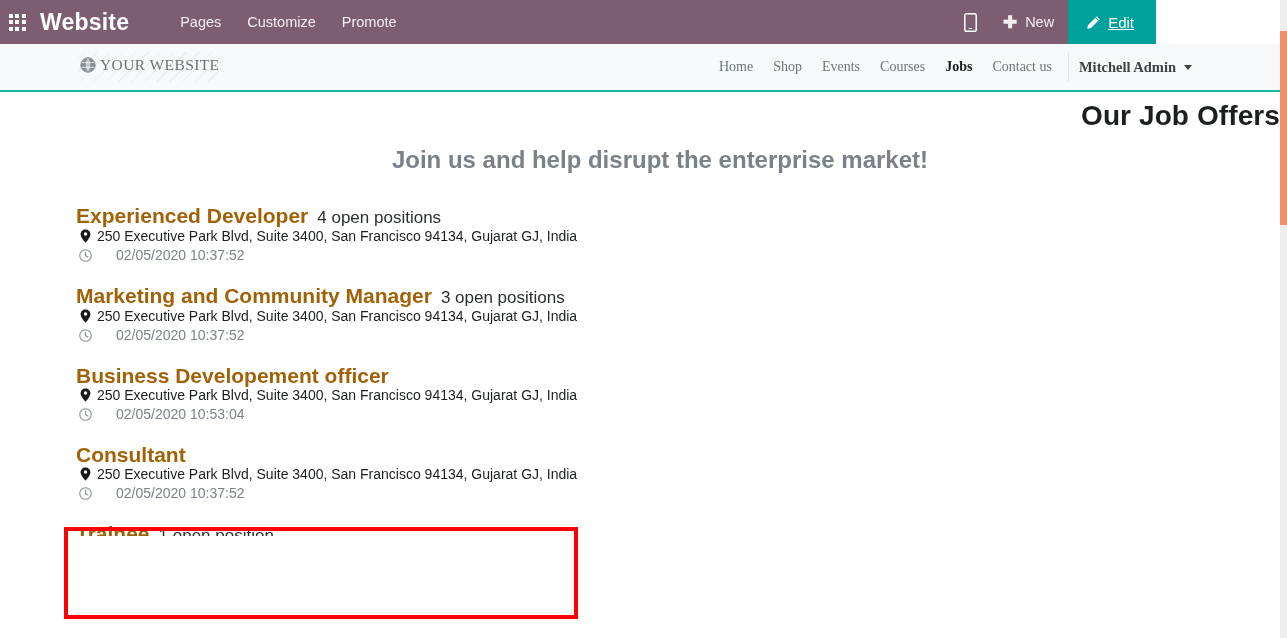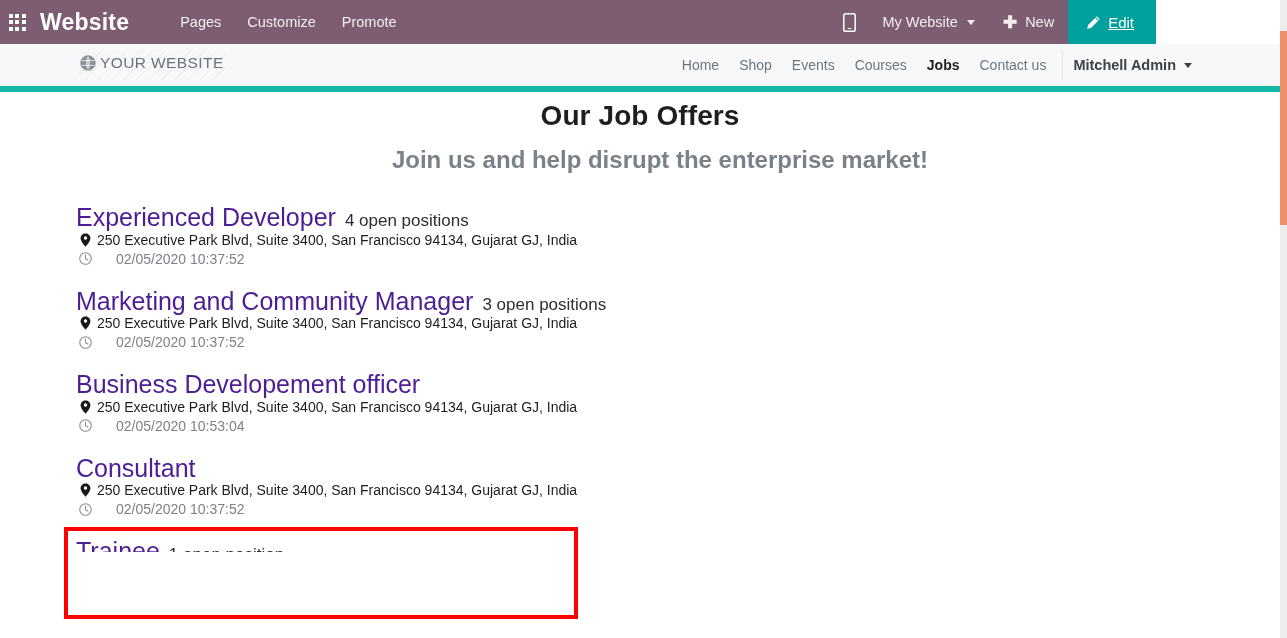--- a/index.html
+++ b/index.html
@@ -74,22 +74,22 @@
     cursor: pointer;
     text-decoration: underline;
   }
   .plus-sign { font-size: 17px; font-weight: bold; line-height: 1; margin-right:2px;}
 
   
   .site-header {
     position: absolute; top: 44px; left: 0;
     width: 1280px; height: 48px;
     background: #f7f8f9;
-    border-bottom: 6px solid #14b8a6;
-    display: flex; align-items: center;
+    border-bottom: 2px solid #14b8a6;
+    display: flex; align-items: center; font-family: Liberation Serif, serif;
   }
   .site-logo {
     margin-left: 78px;
     display: flex; align-items: center; gap: 4px;
     position: relative;
     background-image: repeating-linear-gradient(
         -45deg,
         rgba(0,0,0,0.045) 0px,
         rgba(0,0,0,0.045) 1px,
         transparent 1px,
@@ -127,39 +127,40 @@
   
   .page {
     position: absolute; top: 92px; left: 0;
     width: 1280px; height: 546px;
     background: #ffffff;
   }
   .jumbo { text-align: center; padding-top: 8px; }
   .jumbo h1 {
     font-size: 28px; font-weight: bold; color: #1c1f22;
     letter-spacing: 0.1px;
+    text-align: right;
   }
   .jumbo h2 {
     font-size: 24px; font-weight: bold; color: #7a8189;
     margin-top: 14px;
     padding-left: 40px;
   }
   .jumbo p.lead {
     font-size: 14.5px; color: #24282c;
     margin-top: 30px;
   }
 
   .jobs-list {
     margin-top: 30px;
     padding-left: 76px;
   }
   .job-row { margin-bottom: 21px; position: relative; }
   .job-title-line { display: flex; align-items: baseline; gap: 9px; }
   .job-title {
-    font-size: 25px; font-weight: normal; color: #4c1d95;
+    font-size: 21px; font-weight: bold; color: #a16207;
     text-decoration: none; line-height: 1.1;
     cursor: pointer;
   }
   .job-count { font-size: 17px; color: #2b2f33; }
   .job-meta {
     font-size: 14px; color: #1b1e21;
     margin-top: 0; display: flex; align-items: center; gap: 6px;
     padding-left: 4px;
   }
   .job-date {
@@ -220,24 +221,20 @@
 
   <div class="navbar-spacer"></div>
 
   <div class="mobile-icon">
     <svg width="13" height="19" viewBox="0 0 13 19" aria-hidden="true">
       <rect x="0.8" y="0.8" width="11.4" height="17.4" rx="1.8" fill="none" stroke="#ffffff" stroke-width="1.5"></rect>
       <rect x="4.6" y="15" width="3.8" height="1.1" rx="0.5" fill="#ffffff"></rect>
     </svg>
   </div>
 
-  <div class="nav-right-item">
-    <span>My Website</span>
-    <span class="caret-down"></span>
-  </div>
 
   <div class="nav-right-item">
     <span class="plus-sign">✚</span>
     <span>New</span>
   </div>
 
   <div class="edit-btn">
     <svg width="15" height="15" viewBox="0 0 16 16" aria-hidden="true">
       <path d="M11.6 1.3 L14.7 4.4 L5.3 13.8 L1.3 14.7 L2.2 10.7 Z" fill="#ffffff"></path>
       <path d="M10.2 2.7 L13.3 5.8" stroke="#00a09d" stroke-width="1.1"></path>

